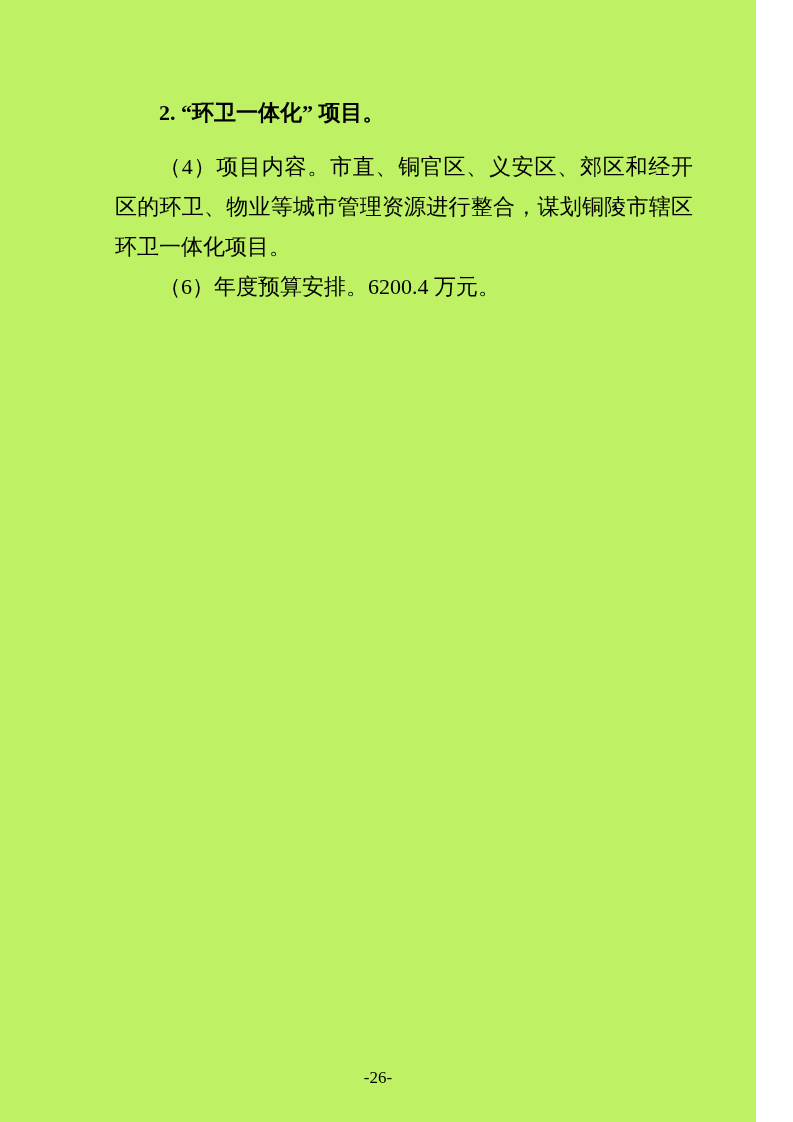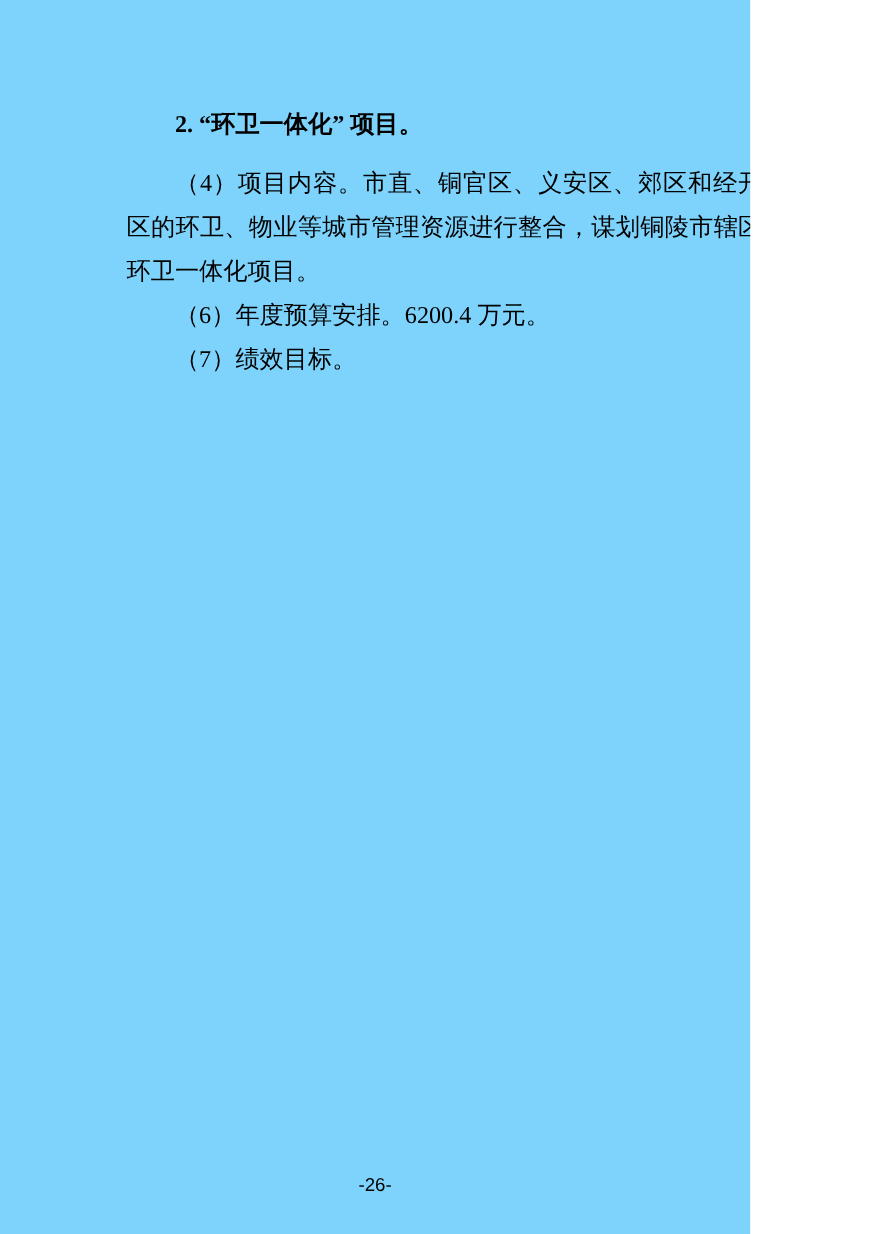--- a/index.html
+++ b/index.html
@@ -2,23 +2,23 @@
 <html><head>
 <meta charset="utf-8">
 <style>
   html, body {
     margin: 0;
     padding: 0;
     background: #ffffff;
   }
   .page {
     position: relative;
-    width: 682px;
+    width: 756px;
     height: 1122px;
-    background: #7dd3fc;
+    background: #bef264;
     overflow: hidden;
     font-family: "Liberation Serif", "DejaVu Serif", serif;
     color: #000000;
   }
   .content {
     position: absolute;
     left: 115px;
     top: 93px;
     width: 578px;
   }
@@ -40,28 +40,27 @@
     word-break: normal;
   }
   .footer {
     position: absolute;
     left: 0;
     right: 0;
     top: 1066px;
     text-align: center;
     font-size: 17px;
     line-height: 24px;
-    font-family: Liberation Sans, sans-serif;
+    font-family: Liberation Serif, serif;
     color: #000000;
   }
 </style>
 </head>
 <body>
 
 <div class="page">
   <div class="content">
     <h2 class="doc-heading">2. “环卫一体化” 项目。</h2>
     <p class="doc-para">（4）项目内容。市直、铜官区、义安区、郊区和经开区的环卫、物业等城市管理资源进行整合，谋划铜陵市辖区环卫一体化项目。</p>
     <p class="doc-para">（6）年度预算安排。6200.4 万元。</p>
-    <p class="doc-para">（7）绩效目标。</p>
   </div>
   <div class="footer">-26-</div>
 </div>
 
 </body></html>

